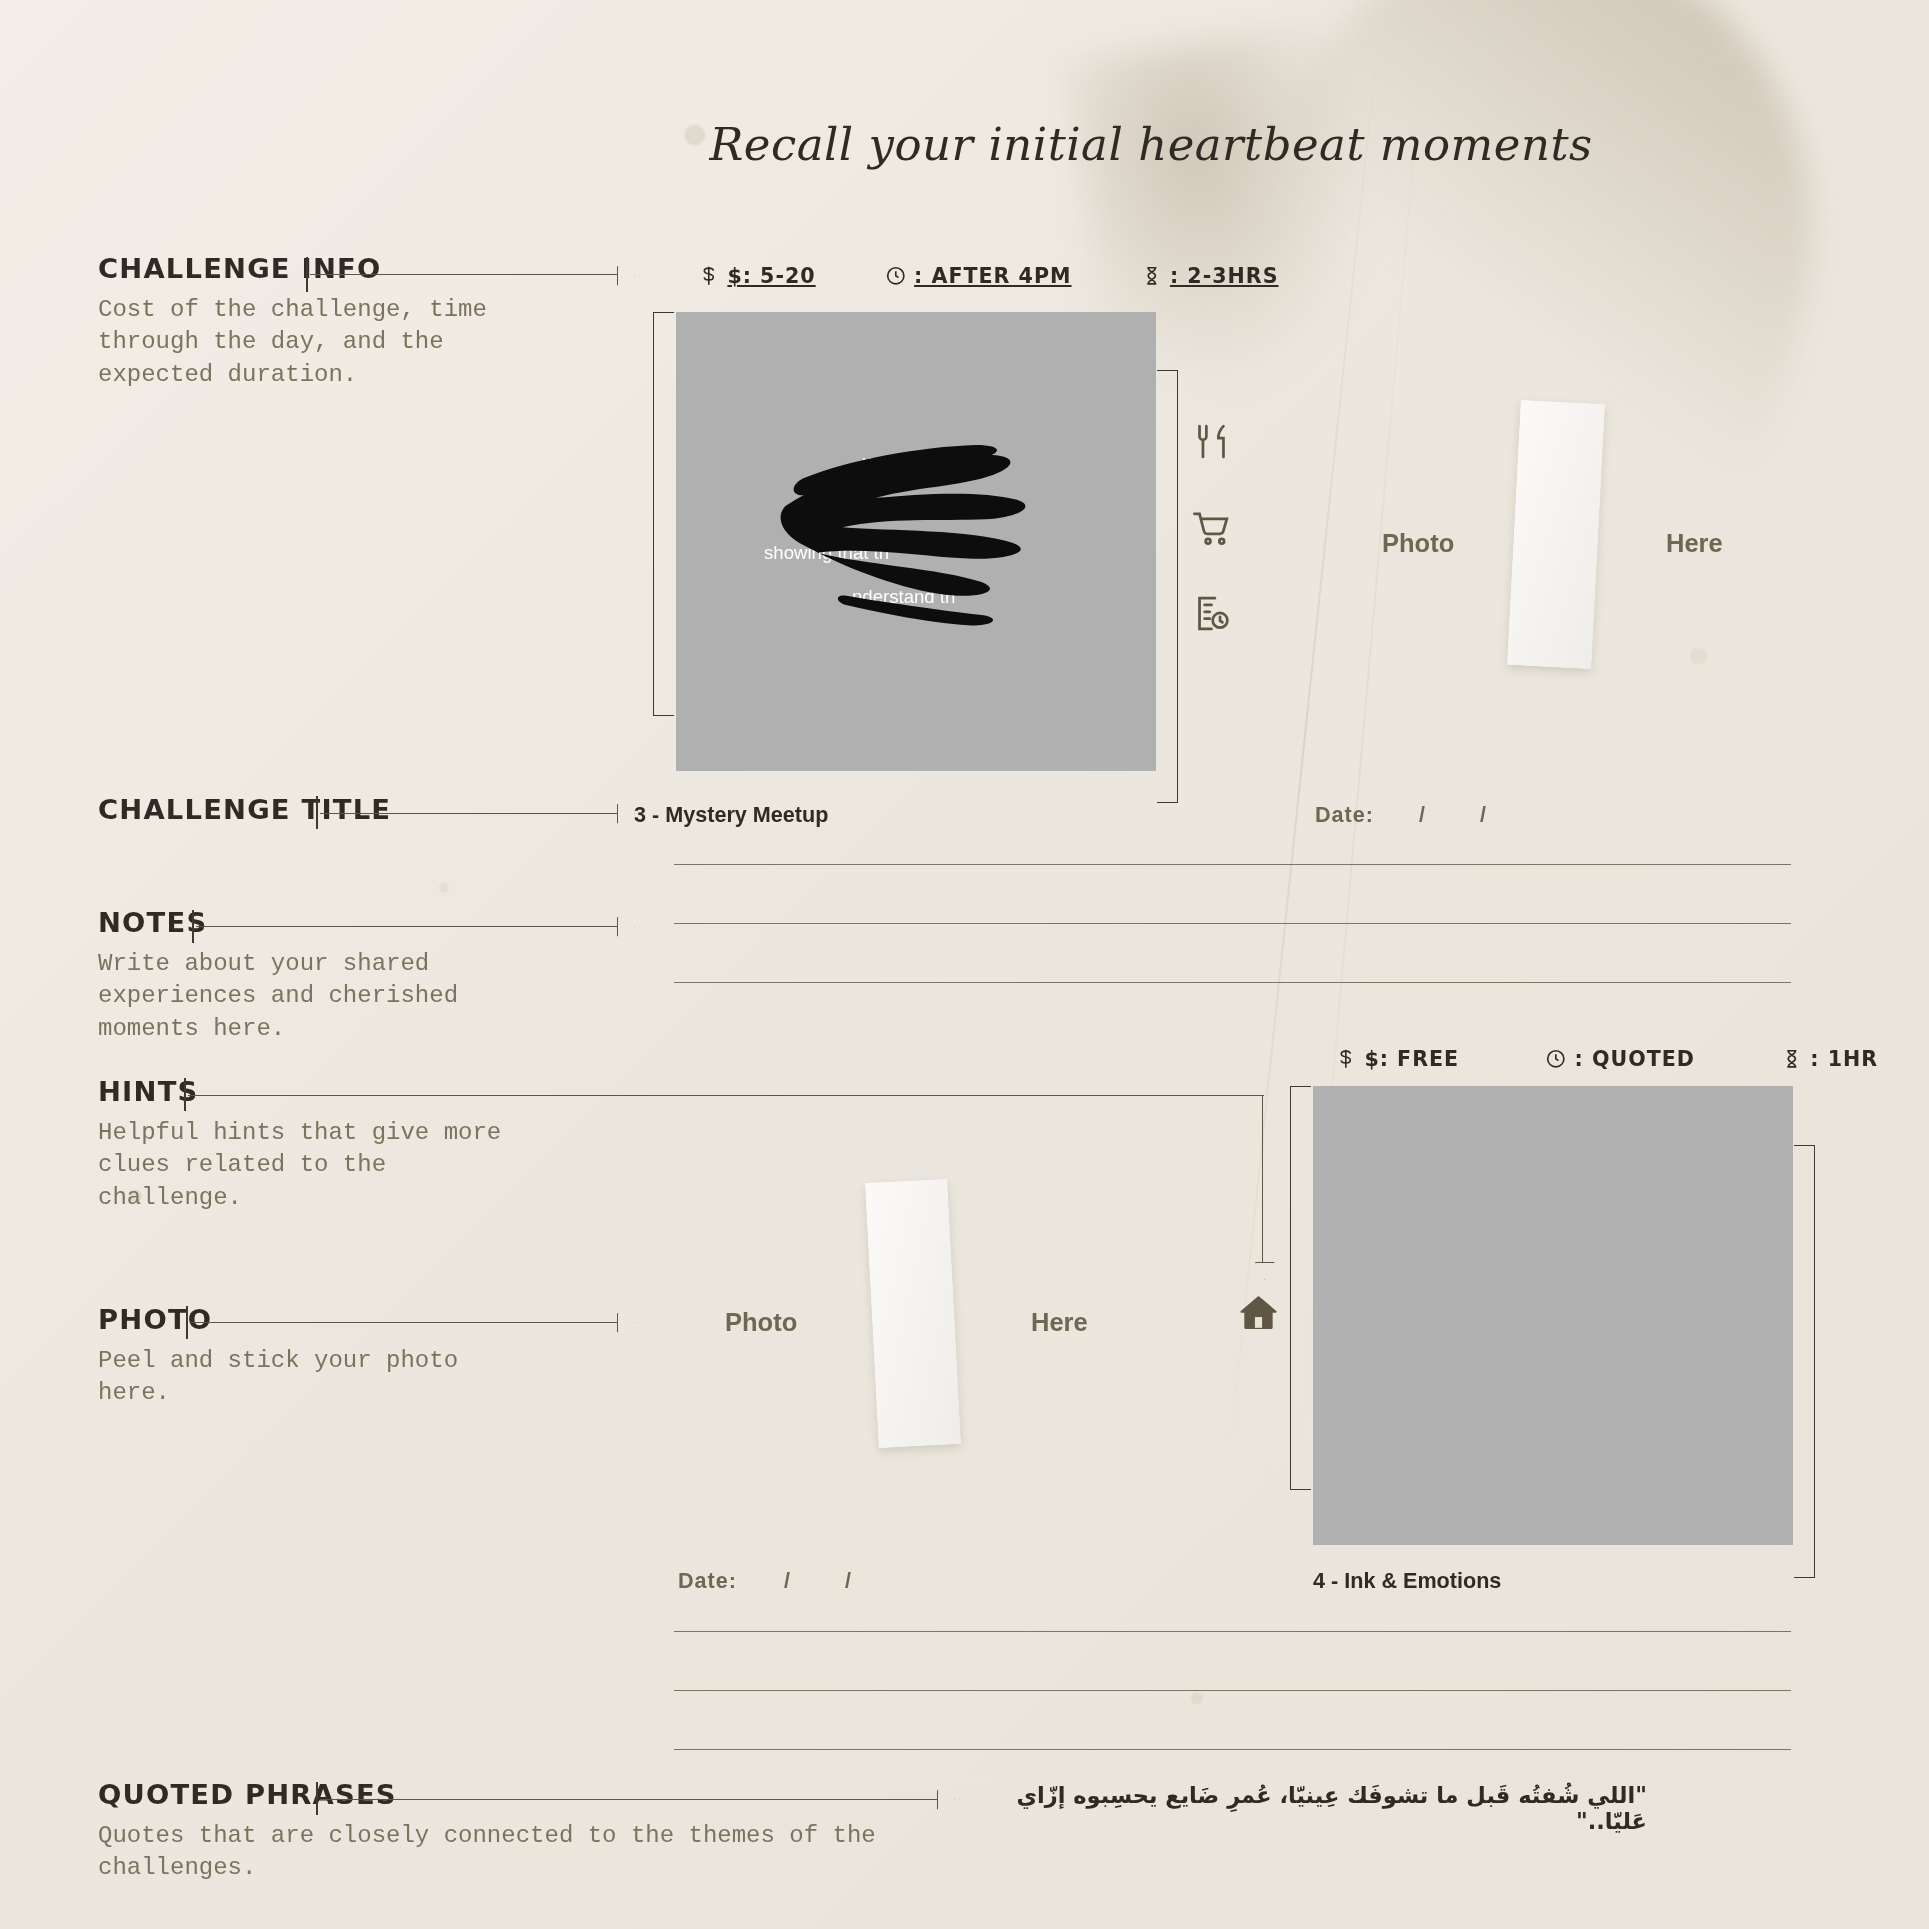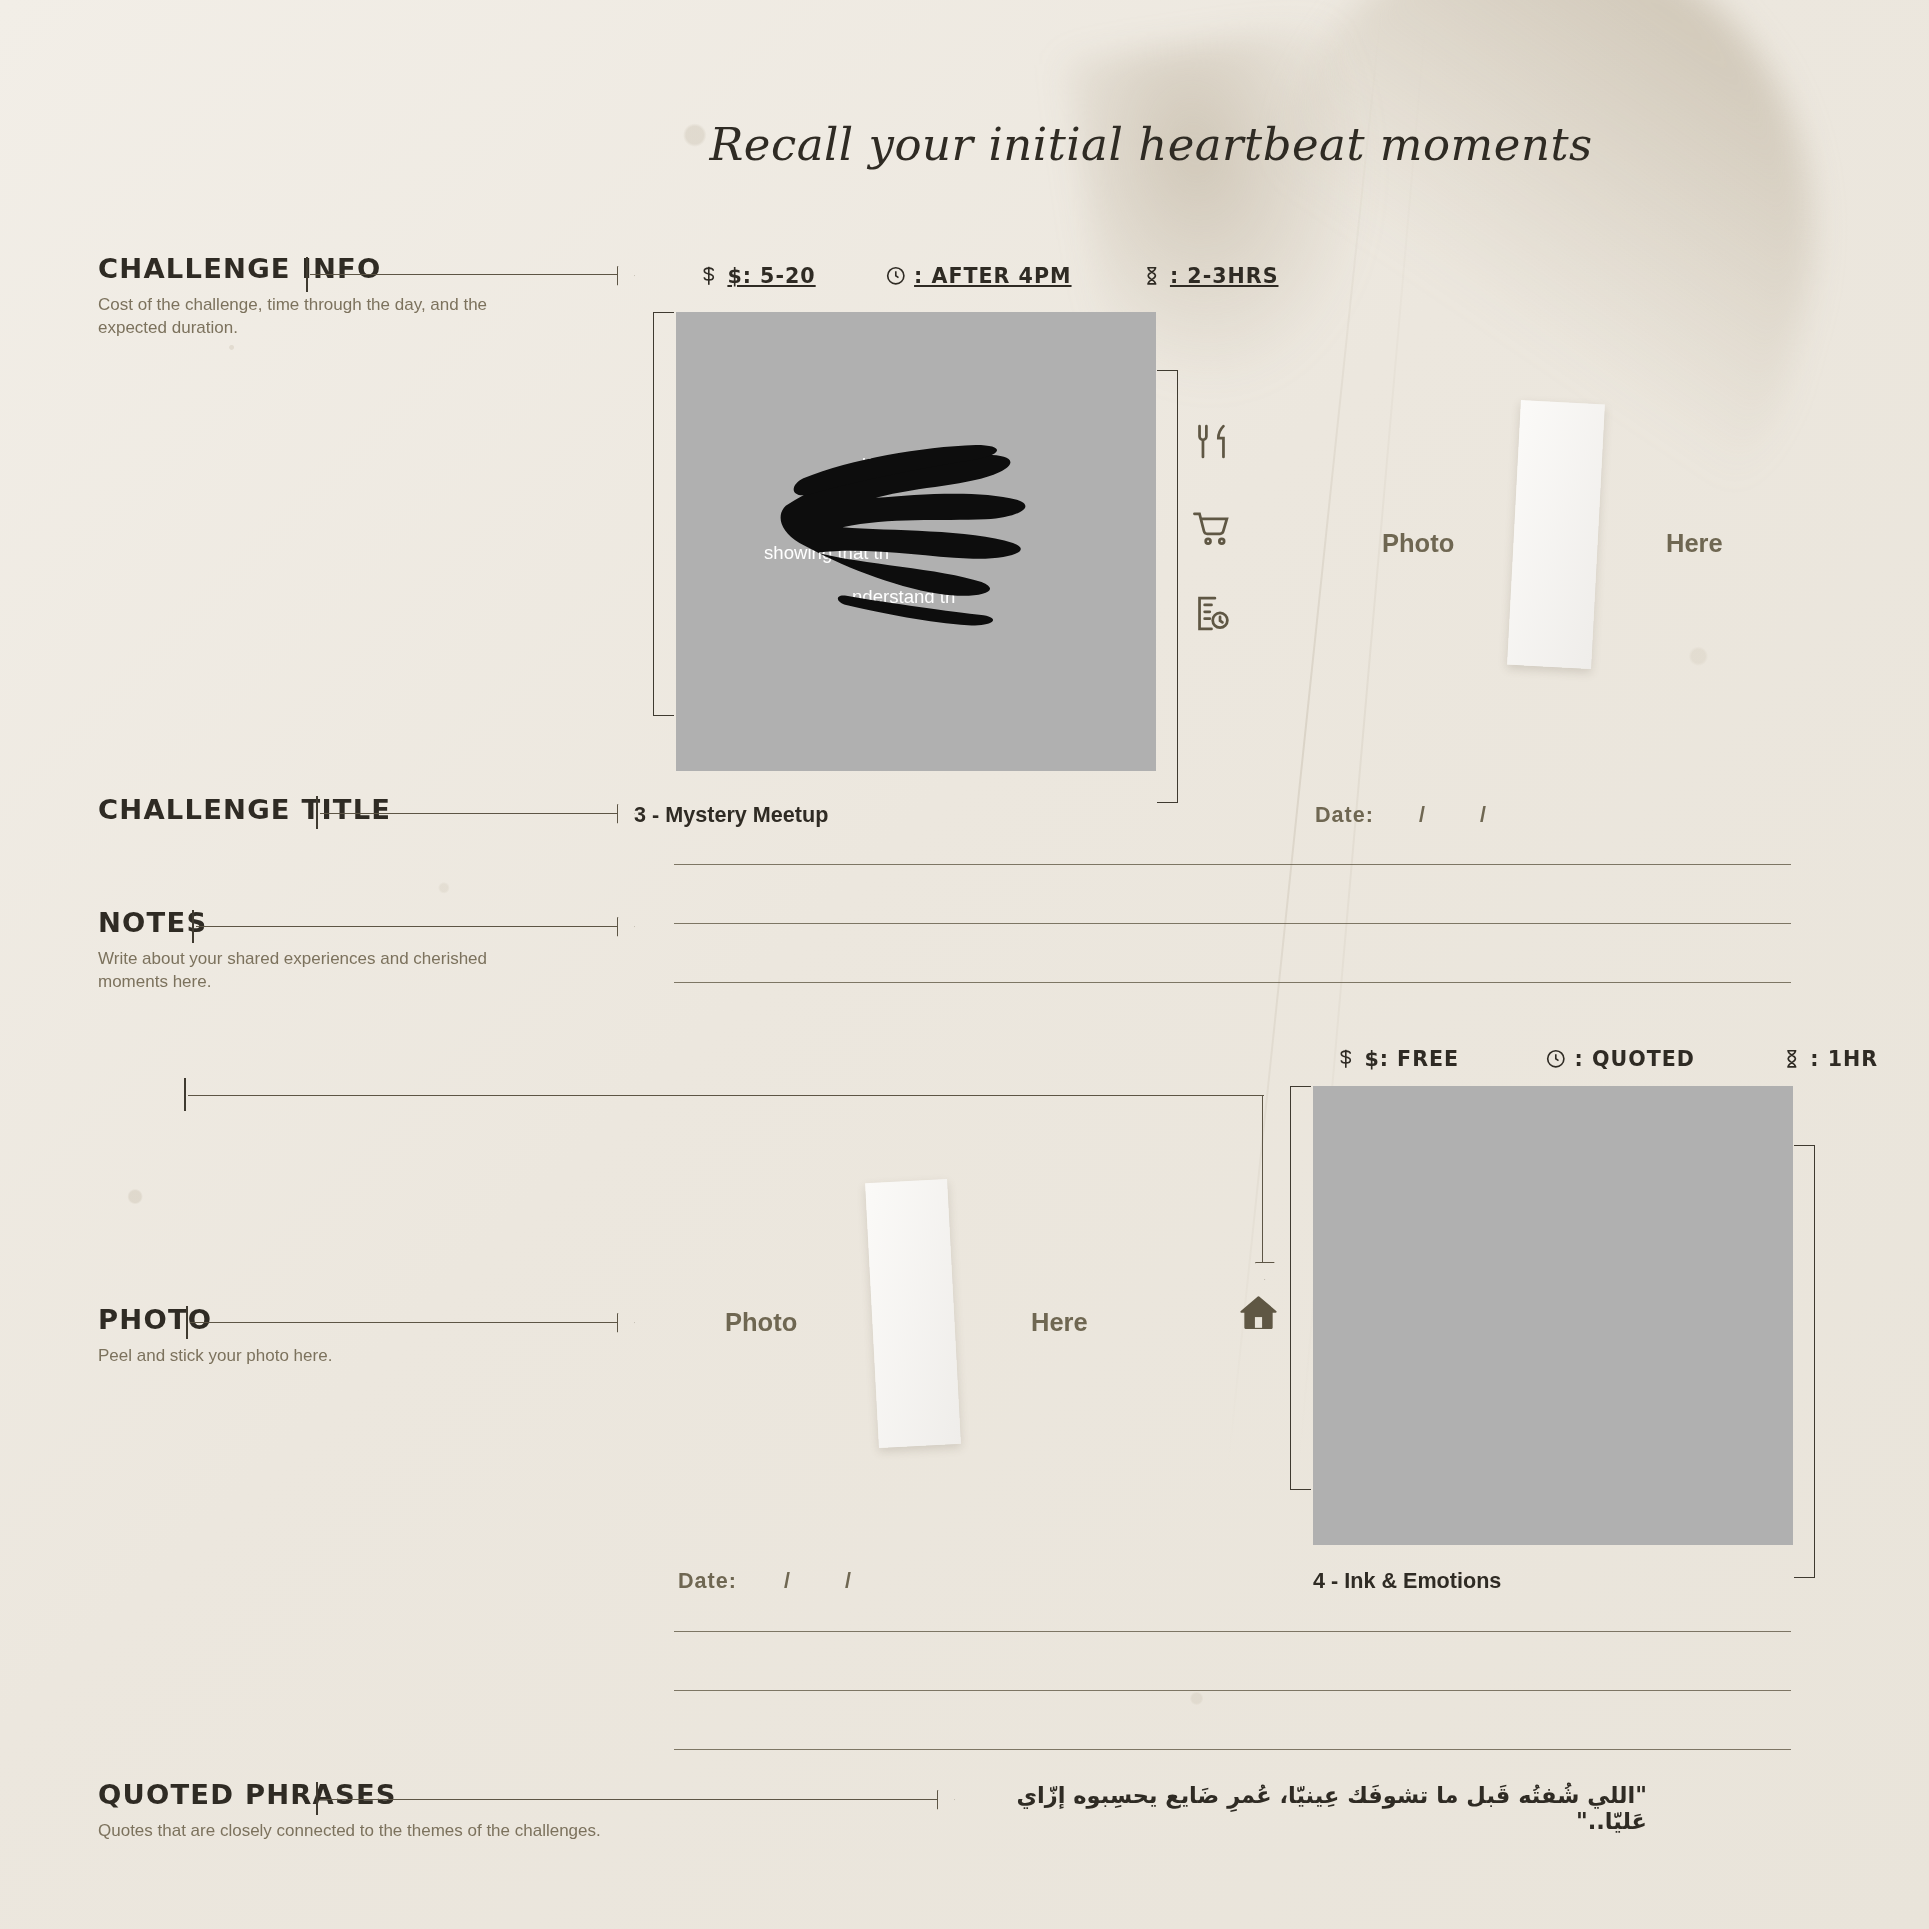--- a/index.html
+++ b/index.html
@@ -67,24 +67,24 @@
     margin:0;
     font-family:"DejaVu Sans", sans-serif;
     font-weight:bold;
     font-size:27.4px;
     letter-spacing:1.2px;
     color:#2f2b24;
     text-transform:uppercase;
   }
   .lbl p{
     margin:9.8px 0 0 0;
-    font-size:17px;
+    font-size:24px;
     line-height:1.35;
     color:#7c725d;
-    font-family:Liberation Sans, sans-serif;
+    font-family:Liberation Mono, monospace;
     max-width:431px;
   }
 
   
   .arrow-line{
     position:absolute;
     height:1px;background:#5d5545;
   }
   .tri-right{
     position:absolute;
@@ -327,20 +327,24 @@
     <span class="meta-group">
       <span class="icn">
         <svg width="21.6" height="21.6" viewBox="0 0 24 24" fill="none" stroke="#2f2b24" stroke-width="1.8">
           <path d="M7 3h10M7 21h10M8 3c0 5 8 5 8 9s-8 4-8 9M16 3c0 5-8 5-8 9s8 4 8 9"></path>
         </svg>
       </span>
       <span>: 1HR</span>
     </span>
   </div>
 
+  <div class="lbl" style="left:98px;top:1076px;">
+    <h3>HINTS</h3>
+    <p>Helpful hints that give more clues related to the challenge.</p>
+  </div>
   <div class="tick" style="left:184px;top:1078px;height:33px;"></div>
   <div class="arrow-line" style="left:188px;top:1095px;width:1076px;"></div>
   <div class="arrow-line" style="left:1262px;top:1095px;width:1px;height:167px;background:#5d5545;"></div>
   <div class="tri-down" style="left:1255px;top:1262px;"></div>
 
   <div class="photo-box" style="left:1313px;top:1086px;width:480px;height:459px;"></div>
   <div class="corner" style="left:1290px;top:1086px;width:19.6px;height:402px;border-right:none;"></div>
   <div class="corner" style="left:1794px;top:1145px;width:19.6px;height:431px;border-left:none;"></div>
 
   <span style="position:absolute;left:1237px;top:1292px;">

